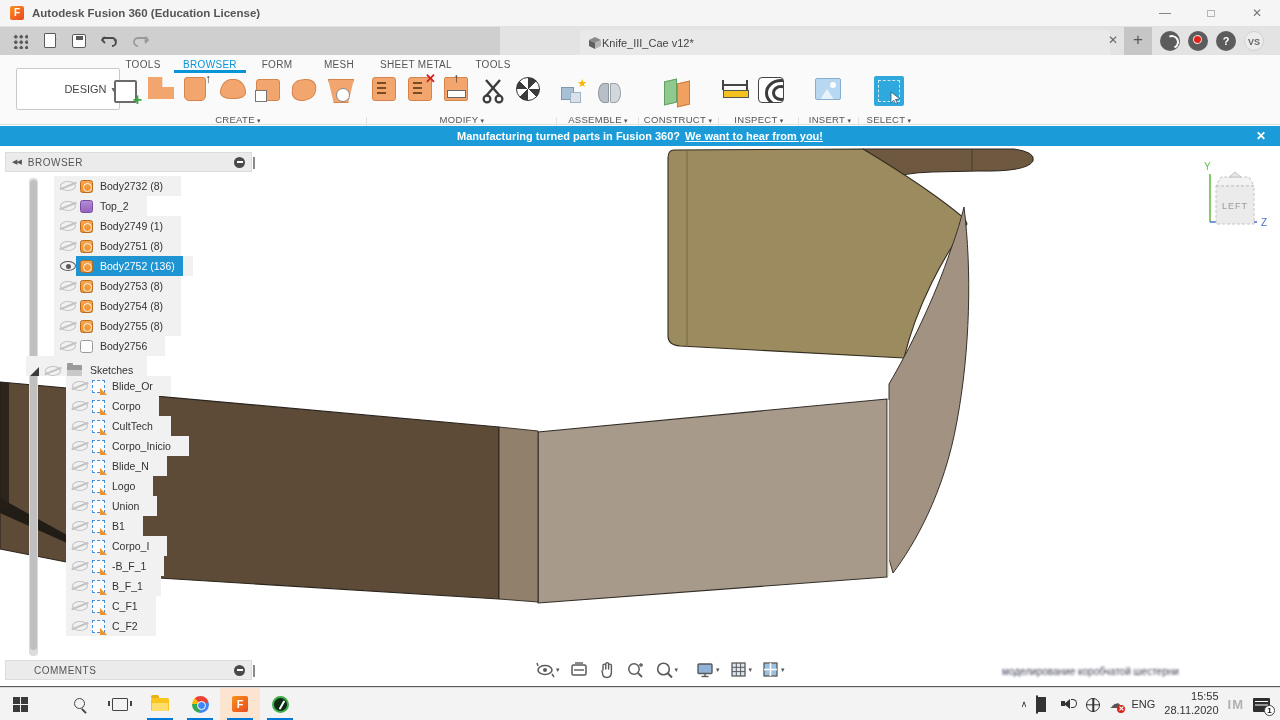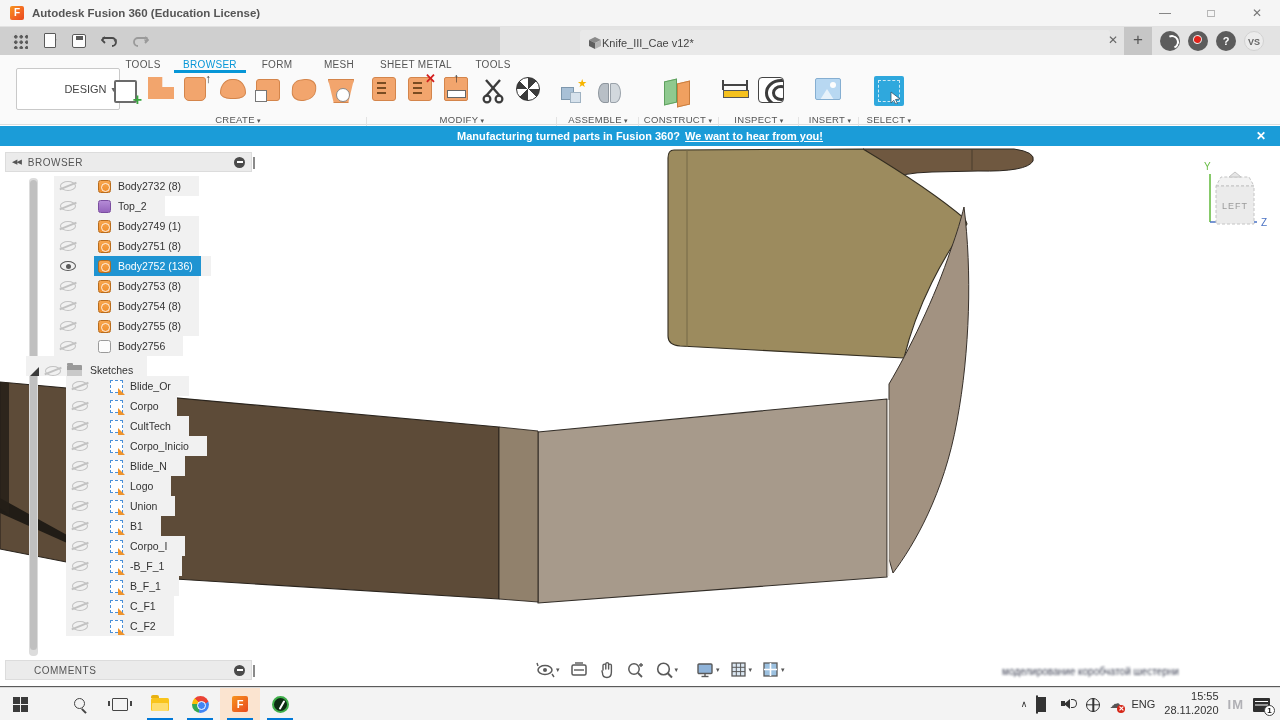--- a/index.html
+++ b/index.html
@@ -106,21 +106,21 @@
   .collapse-arrows { font-size:7px; color:#555; margin:0 7px 0 6px; letter-spacing:-1px; }
   .bar-circle { margin-left:auto; width:11px; height:11px; border-radius:50%; background:#4a4a4a; position:relative; margin-right:6px; }
   .bar-circle::after { content:''; position:absolute; left:2.5px; top:4.5px; width:6px; height:2px; background:#fff; }
   .bar-grip { position:absolute; right:-4px; top:4px; width:2px; height:12px; background:#8a8a8a; }
   .vscroll { position:absolute; left:29px; top:32px; width:9px; height:478px; background:#dcdcdc; border-radius:4px; }
   .vscroll::after { content:''; position:absolute; left:1px; top:2px; width:7px; height:470px; background:#c0c0c0; border-radius:4px; }
 
   .blist { position:absolute; display:flex; flex-direction:column; align-items:flex-start; }
   .bodies-list { left:54px; top:30px; }
   .sketches-list { left:66px; top:230px; }
-  .brow { height:20px; display:flex; align-items:center; background:#f1f1f1; padding:0 10px 0 6px;gap:18px; }
+  .brow { height:20px; display:flex; align-items:center; background:#f1f1f1; padding:0 10px 0 6px; }
   .brow .main { display:flex; align-items:center; height:20px; padding:0 8px 0 4px; }
   .brow.selected .main { background:#1f94d2; color:#fff; }
   .brow .lbl { font-size:10.5px; color:#333; margin-left:7px; white-space:nowrap; }
   .brow.selected .lbl { color:#fff; }
   .eye { position:relative; width:16px; height:10px; display:inline-block; }
   .eye::before { content:''; position:absolute; inset:0; border:1.6px solid #c2c2c2; border-radius:50%; }
   .eye::after { content:''; position:absolute; left:-1px; top:4px; width:18px; height:1.6px; background:#c2c2c2; transform:rotate(-22deg); }
   .eye.on::before { border-color:#5a5a5a; }
   .eye.on::after { width:5px; height:5px; left:5.5px; top:2.5px; border-radius:50%; background:#5a5a5a; transform:none; }
   .bicon { width:13px; height:13px; display:inline-block; position:relative; border-radius:2.5px; }

